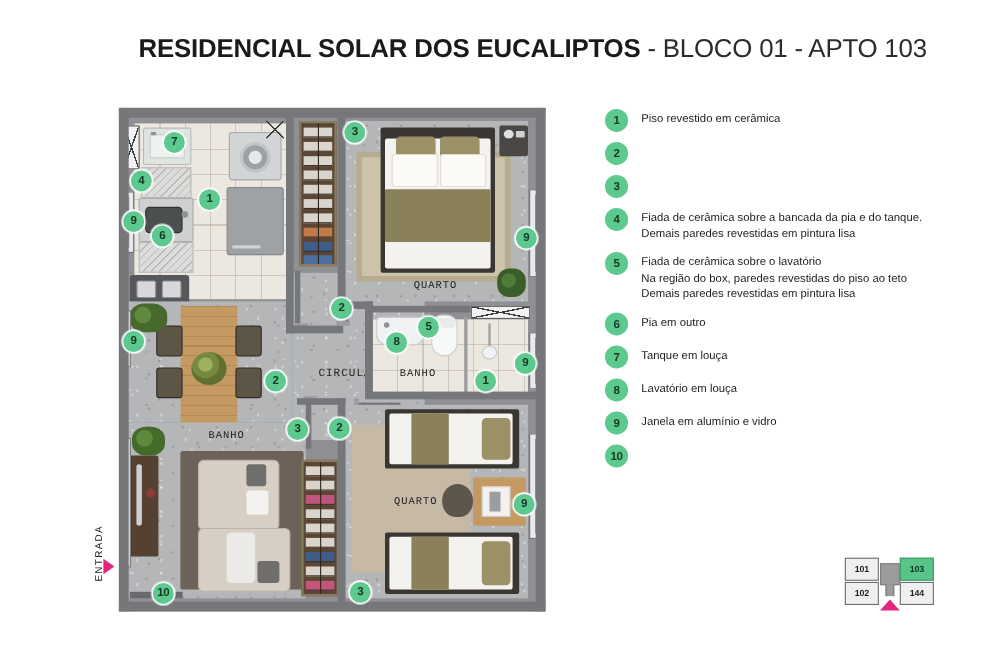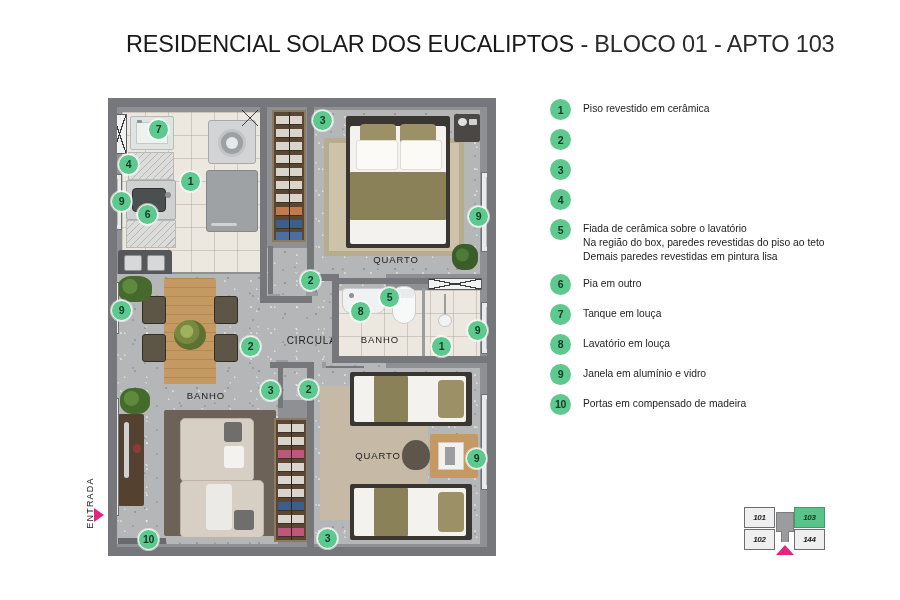--- a/index.html
+++ b/index.html
@@ -12,38 +12,39 @@
 
   
   #title {
     position: absolute;
     left: 126px; top: 31px;
     font-size: 23.5px;
     letter-spacing: -0.2px;
     white-space: nowrap;
     color: #1a1a1a;
   }
-  #title .strong { font-weight: 400; }
+  #title .strong { font-weight: 700; }
   #title .light  { font-weight: 400; color: #2b2b2b; }
 
   
   #plan {
     position: absolute;
     left: 108px; top: 98px;
     width: 388px; height: 458px;
     background: #8f9093;
     overflow: hidden;
   }
   .rlabel {
     position: absolute;
     font-size: 9.5px;
     color: #1d1d1d;
     letter-spacing: 0.9px;
     white-space: nowrap;
     text-align: center;
+    font-family: Liberation Mono, monospace;
   }
   .rlabel.big { font-size: 10px; }
 
   
   .wall { position: absolute; background: #76777a; }
   .wall.dark { background: #696a6d; }
   .wall.light { background: #9b9c9f; }
 
   
   .win-x {
@@ -177,22 +178,22 @@
   }
   .leg-text {
     font-size: 10.3px;
     line-height: 14.2px;
     color: #1d1d1d;
     padding-top: 1px;
   }
 
   
   #unitkey {
-    position:absolute; left:744px; top:503px;
-    width:96px; height:58px;font-style:italic;
+    position:absolute; left:768px; top:503px;
+    width:96px; height:58px;
   }
   .ucell {
     position:absolute;
     width:31px; height:21px;
     border:1.3px solid #6d6e70;
     background:#efefef;
     font-size:8px; font-weight:700;
     color:#1d1d1d;
     display:flex; align-items:center; justify-content:center;
     letter-spacing:-0.2px;
@@ -448,20 +449,21 @@
       <div class="leg-text">Piso revestido em cerâmica</div>
     </div>
     <div class="leg-row">
       <div class="leg-badge" style="background: rgb(94, 201, 142);">2</div>
     </div>
     <div class="leg-row">
       <div class="leg-badge" style="background: rgb(94, 201, 142);">3</div>
     </div>
     <div class="leg-row">
       <div class="leg-badge" style="background: rgb(94, 201, 142);">4</div>
+      <div class="leg-text">Fiada de cerâmica sobre a bancada da pia e do tanque. Demais paredes revestidas em pintura lisa</div>
     </div>
     <div class="leg-row">
       <div class="leg-badge" style="background: rgb(94, 201, 142);">5</div>
       <div class="leg-text">Fiada de cerâmica sobre o lavatório<br>Na região do box, paredes revestidas do piso ao teto<br>Demais paredes revestidas em pintura lisa</div>
     </div>
     <div class="leg-row">
       <div class="leg-badge" style="background: rgb(94, 201, 142);">6</div>
       <div class="leg-text">Pia em outro</div>
     </div>
     <div class="leg-row">
@@ -471,21 +473,20 @@
     <div class="leg-row">
       <div class="leg-badge" style="background: rgb(94, 201, 142);">8</div>
       <div class="leg-text">Lavatório em louça</div>
     </div>
     <div class="leg-row">
       <div class="leg-badge" style="background: rgb(94, 201, 142);">9</div>
       <div class="leg-text">Janela em alumínio e vidro</div>
     </div>
     <div class="leg-row">
       <div class="leg-badge" style="background: rgb(94, 201, 142);">10</div>
-      <div class="leg-text">Portas em compensado de madeira</div>
     </div>
   </div>
 
 <div id="unitkey">
   <div id="ucore"></div>
   <div id="ustem"></div>
   <div id="uarrow"></div>
 <div class="ucell" style="left: 0px; top: 4px;">101</div>
     <div class="ucell" style="left: 0px; top: 26px;">102</div>
     <div class="ucell sel" style="left: 50px; top: 4px; background: rgb(88, 196, 137);">103</div>

